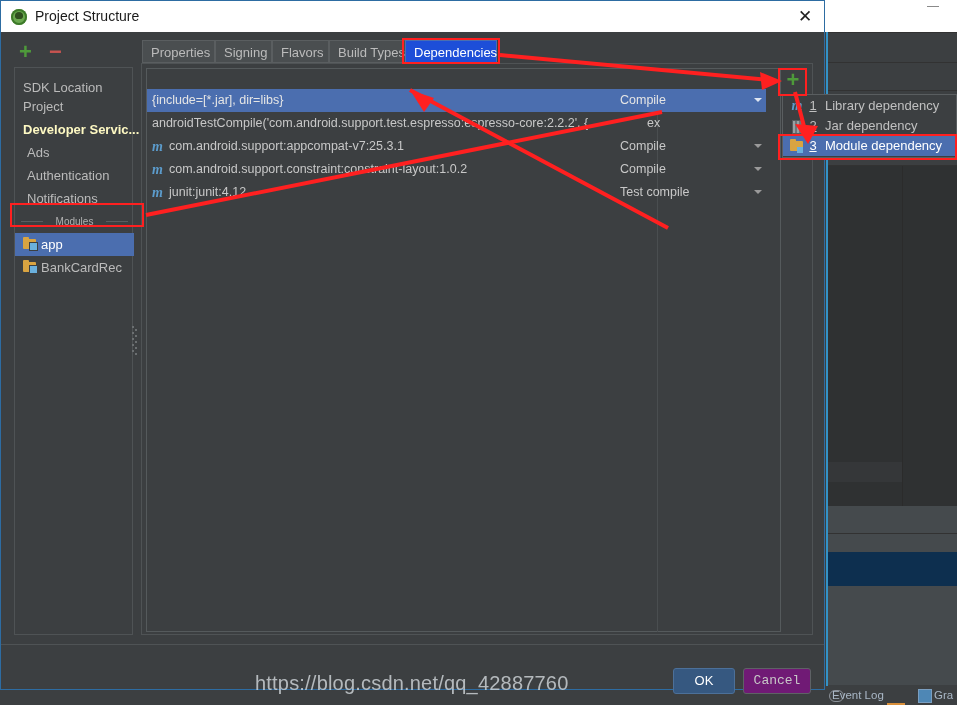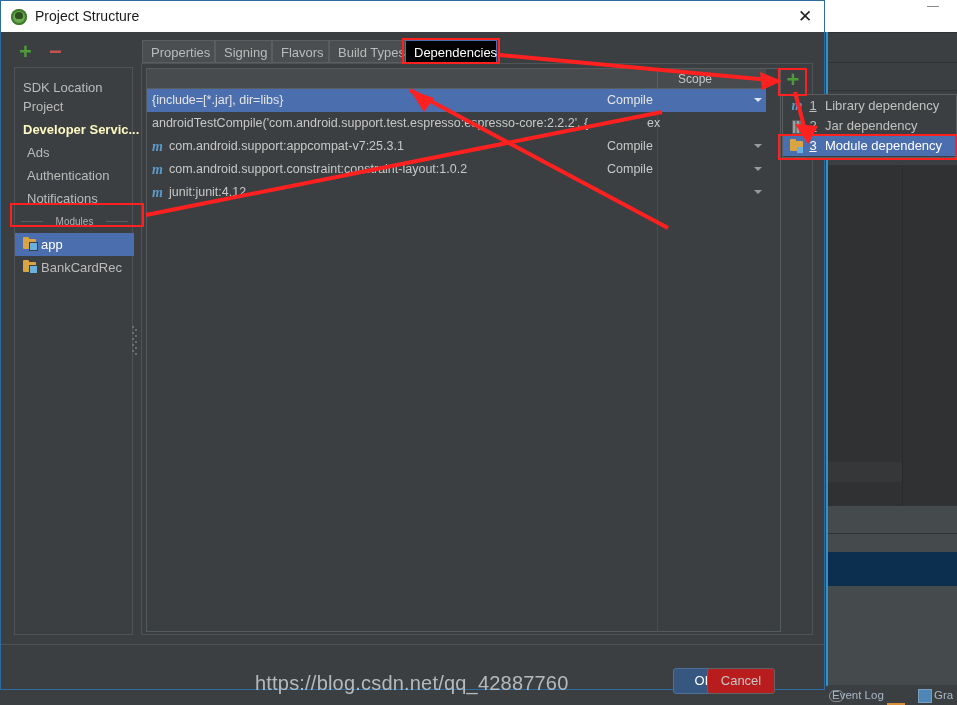--- a/index.html
+++ b/index.html
@@ -107,21 +107,21 @@
     position:absolute; width:2px; height:2px; background:#6b6f71; display:block;
   }
 
   
   .tabs { position:absolute; left:141px; top:39px; height:24px; }
   .tab {
     position:absolute; top:0; height:23px; line-height:23px; font-size:13px;
     color:#bbbbbb; padding:0 8px; background:#4a4e50; border:1px solid #5a5e60;
     box-sizing:border-box; cursor:pointer; white-space:nowrap;
   }
-  .tab.active { background:#000000; color:#ffffff; border-color:#4b6eaf; }
+  .tab.active { background:#1d4ed8; color:#ffffff; border-color:#4b6eaf; }
 
   .content-panel {
     position:absolute; left:140px; top:62px; width:672px; height:572px;
     border:1px solid #4f5355; box-sizing:border-box; background:#3c3f41;
   }
   .table-wrap {
     position:absolute; left:145px; top:67px; width:635px; height:564px;
     background:#3c3f41; border:1px solid #555a5c; box-sizing:border-box;
   }
   .table-header {
@@ -141,21 +141,21 @@
   .row.selected { background:#4b6eaf; color:#e5e5e5; }
   .row-name { position:absolute; left:5px; top:0; white-space:nowrap; }
   .row-name.indent { left:22px; }
   .row-m {
     position:absolute; left:5px; top:3px; font-size:14px; font-weight:bold;
     font-style:italic; color:#5c9ccc; font-family:"Liberation Serif", serif;
     line-height:17px;
   }
   .row-extra { position:absolute; left:500px; top:0; color:#c8c8c8; }
   .row-scope {
-    position:absolute; right:53px; top:0; width:120px; text-align:left;
+    position:absolute; right:40px; top:0; width:120px; text-align:left;
     white-space:nowrap;
   }
   .row-arrow {
     position:absolute; right:18px; top:9px; width:0; height:0;
     border-left:4px solid transparent; border-right:4px solid transparent;
     border-top:4px solid #9a9a9a;
   }
   .row.selected .row-arrow { border-top-color:#dfe6f2; }
 
   .table-vdiv { position:absolute; left:510px; top:20px; width:1px; height:543px; background:#4a4e50; }
@@ -207,21 +207,21 @@
     position:absolute; left:8px; top:9px; width:6px; height:6px; background:#6ab0dd;
   }
 
   
   .footer-sep { position:absolute; left:0; top:643px; width:823px; height:1px; background:#4f5355; }
   .btn {
     position:absolute; top:667px; height:26px; line-height:24px; text-align:center;
     font-size:13px; border-radius:3px; box-sizing:border-box; cursor:pointer;
   }
   .btn-ok { left:672px; width:62px; background:#365880; border:1px solid #4c7099; color:#ffffff; }
-  .btn-cancel { left:706px; width:68px; background:#b91c1c; border:1px solid #5e6265; color:#c8c8c8; }
+  .btn-cancel { left:742px; width:68px; background:#701a75; border:1px solid #5e6265; color:#c8c8c8;font-family:Liberation Mono, monospace; }
 
   
   .statusbar {
     position:absolute; left:826px; top:686px; width:131px; height:19px;
     background:#3c3f41;
   }
   .sb-item { position:absolute; font-size:11.5px; color:#a9b7c6; white-space:nowrap; }
   .sb-bubble {
     position:absolute; left:3px; top:4px; width:13px; height:10px;
     border:1px solid #8b9199; border-radius:6px;
@@ -336,24 +336,20 @@
       <div class="tab" style="left:0px; width:73px;">Properties</div>
       <div class="tab" style="left:73px; width:57px;">Signing</div>
       <div class="tab" style="left:130px; width:57px;">Flavors</div>
       <div class="tab" style="left:187px; width:81px;">Build Types</div>
       <div class="tab active" style="left:263px; width:92px;">Dependencies</div>
     </div>
 
     <div class="content-panel"></div>
 
     <div class="table-wrap">
-      <div class="table-header">
-        <div class="th-divider"></div>
-        <div class="th-scope">Scope</div>
-      </div>
 
       <div class="table-vdiv"></div>
 
       <div class="row selected" style="top:20px;">
         <span class="row-name">{include=[*.jar], dir=libs}</span>
         <span class="row-scope">Compile</span>
         <span class="row-arrow"></span>
       </div>
 
       <div class="row" style="top:43px;">
@@ -371,20 +367,21 @@
       <div class="row" style="top:89px;">
         <span class="row-m">m</span>
         <span class="row-name indent">com.android.support.constraint:constraint-layout:1.0.2</span>
         <span class="row-scope">Compile</span>
         <span class="row-arrow"></span>
       </div>
 
       <div class="row" style="top:112px;">
         <span class="row-m">m</span>
         <span class="row-name indent">junit:junit:4.12</span>
+        <span class="row-scope">Test compile</span>
         <span class="row-arrow"></span>
       </div>
 
       <div class="scroll-right"></div>
     </div>
 
     <div class="footer-sep"></div>
     <div class="btn btn-ok">OK</div>
     <div class="btn btn-cancel">Cancel</div>
   </div>

